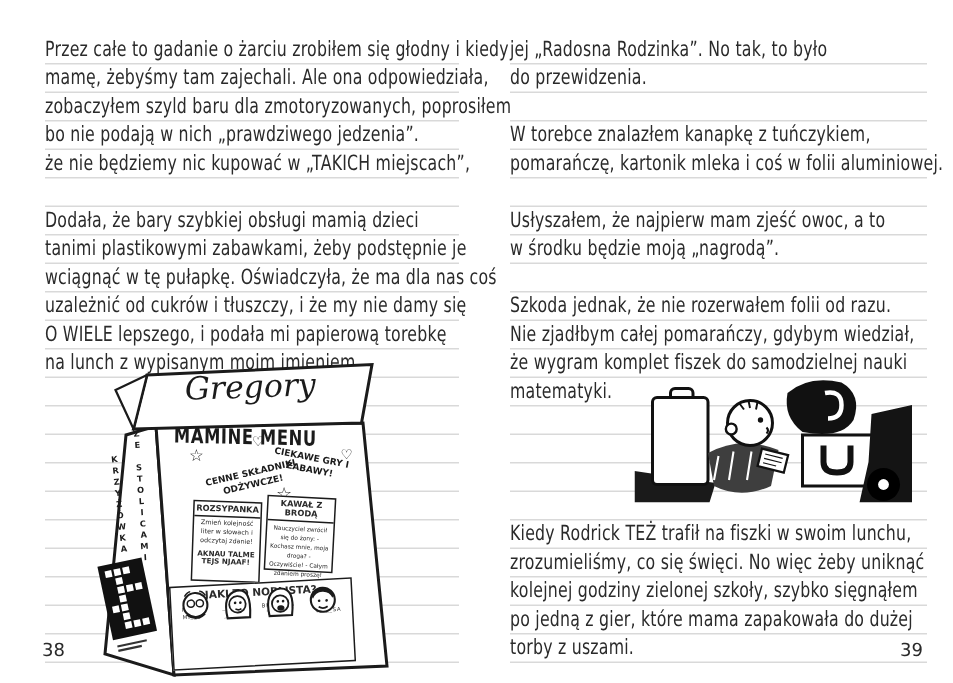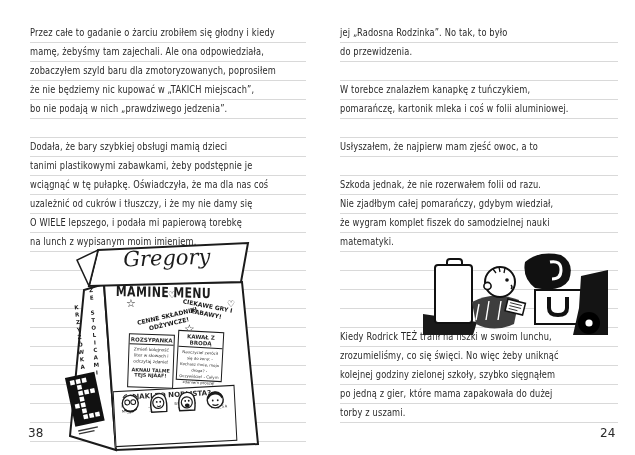--- a/index.html
+++ b/index.html
@@ -3,21 +3,21 @@
 <meta charset="utf-8">
 <style>
   html,body{margin:0;padding:0;}
   body{
     width:635px;height:455px;position:relative;overflow:hidden;
     background:#ffffff;color:#2a2a2a;
     font-family:"DejaVu Sans",sans-serif;
   }
   .page-text{position:absolute;}
   .line{
-    height:18px;line-height:18px;font-size:11px;white-space:nowrap;
+    height:18px;line-height:18px;font-size:14px;white-space:nowrap;
     border-bottom:1px solid #d9d9d9;
   }
   .line>span{display:inline-block;transform:scaleX(.75);transform-origin:0 60%;letter-spacing:.2px;}
   .pagenum{position:absolute;font-size:12px;color:#2a2a2a;}
 
   
   .bag{position:absolute;left:64px;top:238px;width:200px;height:215px;}
   .bag svg{position:absolute;left:0;top:0;}
   .bag .ov{position:absolute;color:#1b1b1b;}
   .gregory{
@@ -54,22 +54,22 @@
   
   .car{position:absolute;left:423px;top:250px;width:185px;height:85px;}
 </style>
 </head>
 <body>
 
 <div class="page-text" style="left:30px;top:24px;width:276px;">
   <div class="line"><span>Przez całe to gadanie o żarciu zrobiłem się głodny i kiedy</span></div>
   <div class="line"><span>mamę, żebyśmy tam zajechali. Ale ona odpowiedziała,</span></div>
   <div class="line"><span>zobaczyłem szyld baru dla zmotoryzowanych, poprosiłem</span></div>
+  <div class="line"><span>bo nie podają w nich „prawdziwego jedzenia”.</span></div>
   <div class="line"><span>że nie będziemy nic kupować w „TAKICH miejscach”,</span></div>
-  <div class="line"><span>bo nie podają w nich „prawdziwego jedzenia”.</span></div>
   <div class="line"><span></span></div>
   <div class="line"><span>Dodała, że bary szybkiej obsługi mamią dzieci</span></div>
   <div class="line"><span>tanimi plastikowymi zabawkami, żeby podstępnie je</span></div>
   <div class="line"><span>wciągnąć w tę pułapkę. Oświadczyła, że ma dla nas coś</span></div>
   <div class="line"><span>uzależnić od cukrów i tłuszczy, i że my nie damy się</span></div>
   <div class="line"><span>O WIELE lepszego, i podała mi papierową torebkę</span></div>
   <div class="line"><span>na lunch z wypisanym moim imieniem.</span></div>
   <div class="line"><span></span></div>
   <div class="line"><span></span></div>
   <div class="line"><span></span></div>
@@ -84,38 +84,39 @@
 </div>
 
 <div class="page-text" style="left:340px;top:24px;width:278px;">
   <div class="line"><span>jej „Radosna Rodzinka”. No tak, to było</span></div>
   <div class="line"><span>do przewidzenia.</span></div>
   <div class="line"><span></span></div>
   <div class="line"><span>W torebce znalazłem kanapkę z tuńczykiem,</span></div>
   <div class="line"><span>pomarańczę, kartonik mleka i coś w folii aluminiowej.</span></div>
   <div class="line"><span></span></div>
   <div class="line"><span>Usłyszałem, że najpierw mam zjeść owoc, a to</span></div>
+  <div class="line"><span>w środku będzie moją „nagrodą”.</span></div>
   <div class="line"><span></span></div>
   <div class="line"><span>Szkoda jednak, że nie rozerwałem folii od razu.</span></div>
   <div class="line"><span>Nie zjadłbym całej pomarańczy, gdybym wiedział,</span></div>
   <div class="line"><span>że wygram komplet fiszek do samodzielnej nauki</span></div>
   <div class="line"><span>matematyki.</span></div>
   <div class="line"><span></span></div>
   <div class="line"><span></span></div>
   <div class="line"><span></span></div>
   <div class="line"><span></span></div>
   <div class="line"><span>Kiedy Rodrick TEŻ trafił na fiszki w swoim lunchu,</span></div>
   <div class="line"><span>zrozumieliśmy, co się święci. No więc żeby uniknąć</span></div>
   <div class="line"><span>kolejnej godziny zielonej szkoły, szybko sięgnąłem</span></div>
   <div class="line"><span>po jedną z gier, które mama zapakowała do dużej</span></div>
   <div class="line"><span>torby z uszami.</span></div>
 </div>
 
 <div class="pagenum" style="left:28px;top:426px;">38</div>
-<div class="pagenum" style="left:600px;top:426px;">24</div>
+<div class="pagenum" style="left:600px;top:426px;">39</div>
 
 <div class="bag">
   <svg width="200" height="215" viewBox="0 0 200 215">
 
     <polygon points="40,46 52,212 6,198 20,52" fill="#fff" stroke="#1b1b1b" stroke-width="2"></polygon>
 
     <polygon points="40,46 178,44 194,206 52,212" fill="#fff" stroke="#1b1b1b" stroke-width="2"></polygon>
 
     <polygon points="34,12 184,5 177,44 25,48" fill="#fff" stroke="#1b1b1b" stroke-width="2"></polygon>
     <polygon points="34,12 25,48 13,22" fill="#fff" stroke="#1b1b1b" stroke-width="1.5"></polygon>

